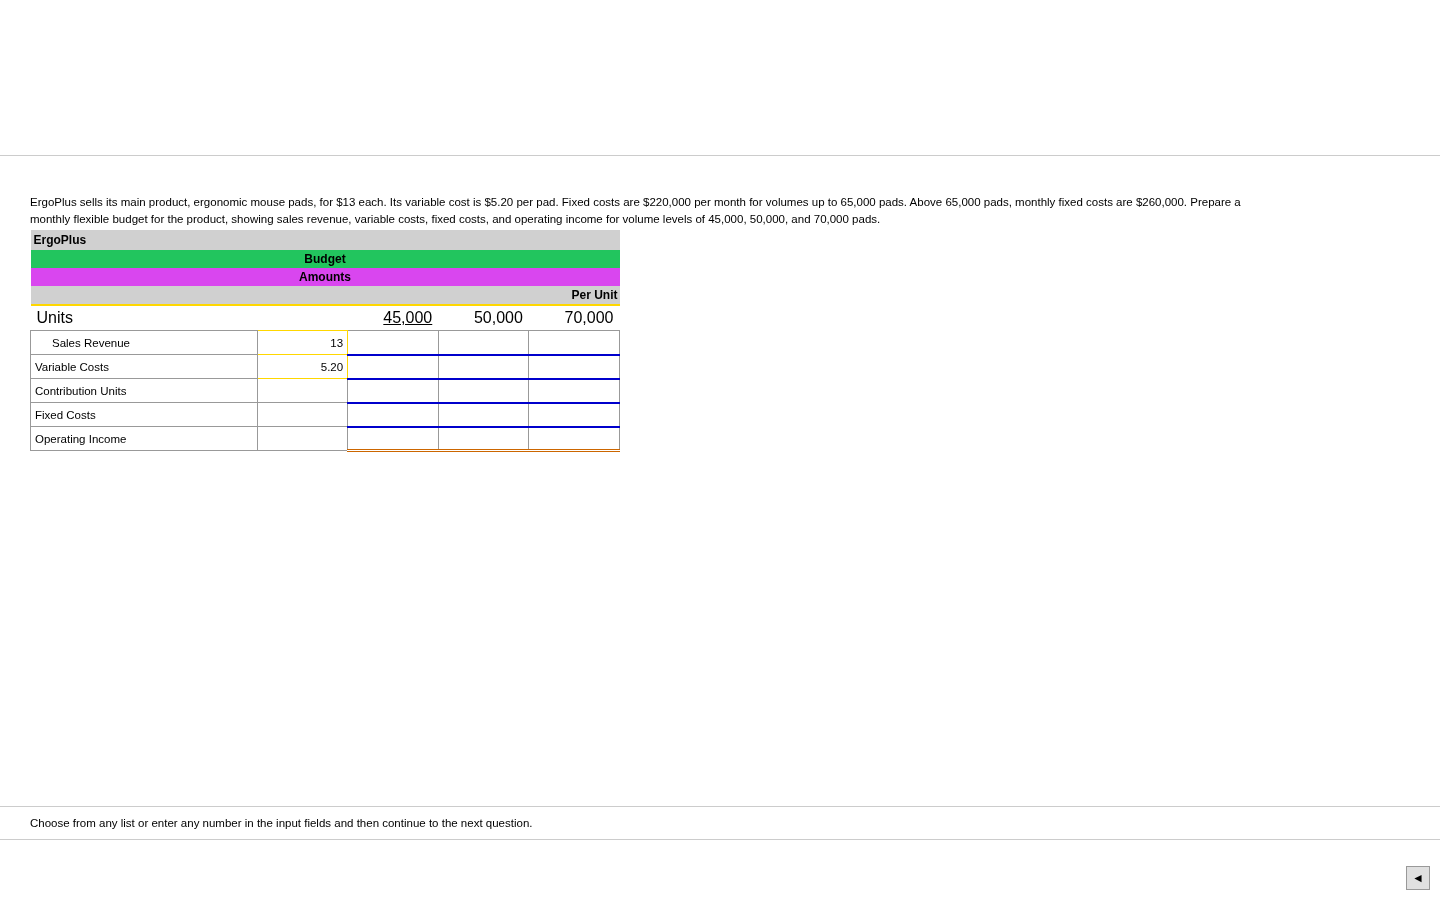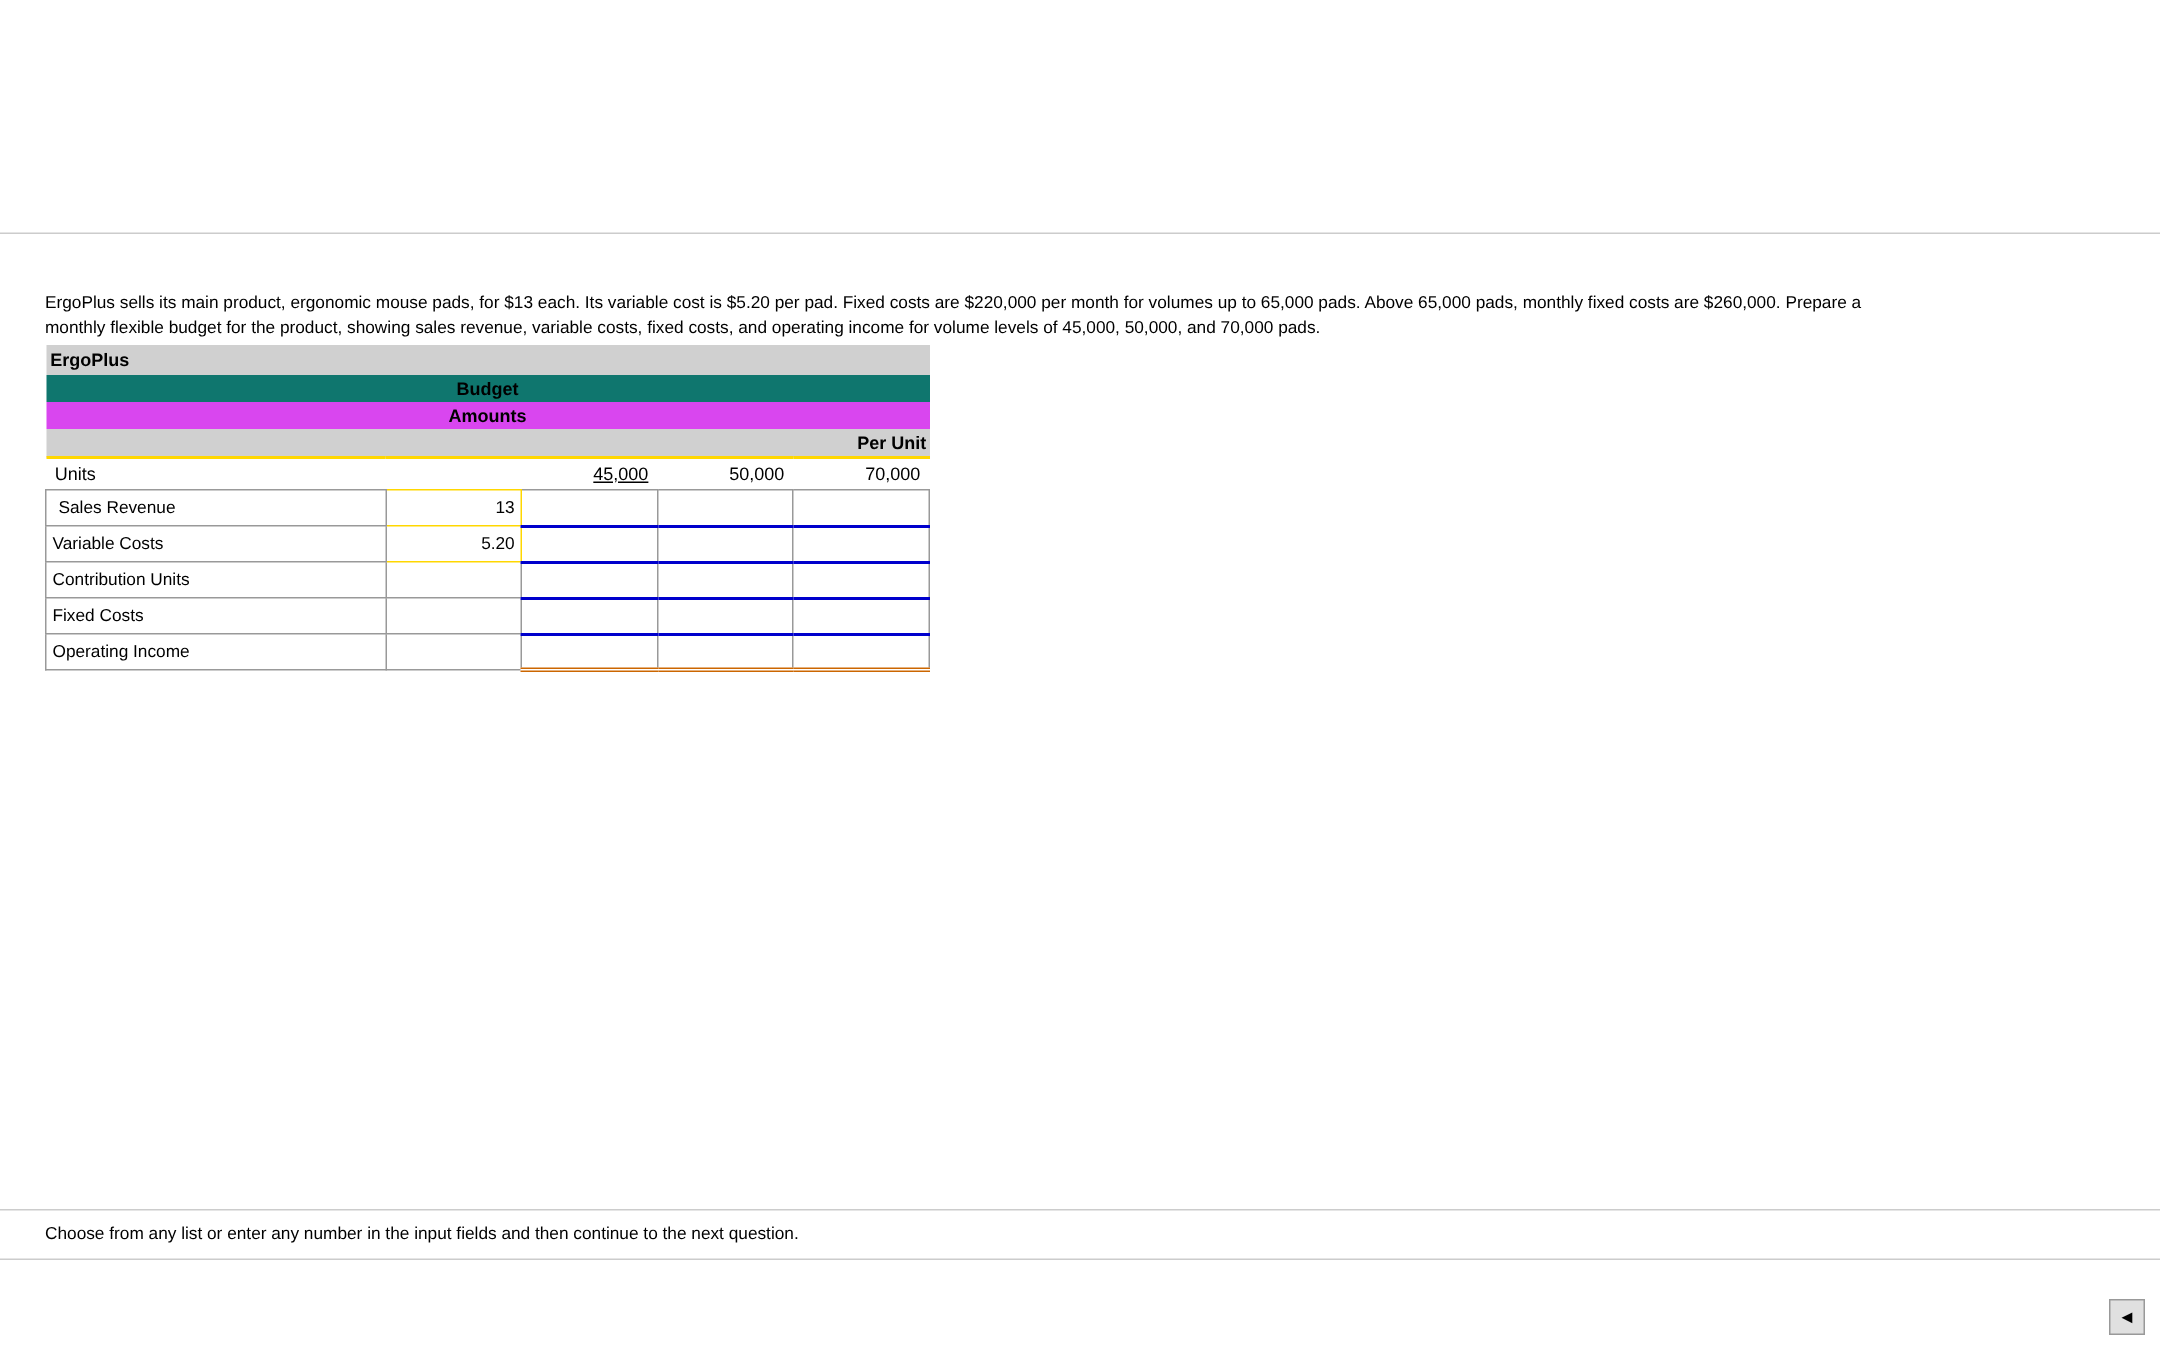--- a/index.html
+++ b/index.html
@@ -122,21 +122,21 @@
 
     .header-multirow td {
       background: #d0d0d0;
       text-align: center;
       padding: 3px;
     }
 
     .col-header-row td {
       text-align: right;
       padding: 2px 6px;
-      font-size: 12px;
+      font-size: 16px;
     }
 
     .col-header-row td:first-child,
     .col-header-row td:nth-child(2) {
       text-align: left;
     }
   </style>
 </head>
 <body>
 
@@ -150,21 +150,21 @@
 <div class="table-container">
   <table>
 
     <tbody>
         <tr class="header-multirow">
       <td colspan="5" style="background:#d0d0d0; text-align:left; font-weight:bold; padding:3px;">
         <span>ErgoPlus</span>
       </td>
     </tr>
     <tr class="header-multirow">
-      <td colspan="5" style="background:#0f766e; text-align:center; font-weight:bold; padding:2px;">
+      <td colspan="5" style="background:#22c55e; text-align:center; font-weight:bold; padding:2px;">
         <span>Budget</span>
       </td>
     </tr>
     <tr class="header-multirow">
       <td colspan="5" style="background:#d946ef; text-align:center; font-weight:bold; padding:2px;">
         <span>Amounts</span>
       </td>
     </tr>
     <tr class="header-multirow">
       <td colspan="5" style="background:#d0d0d0; text-align:right; font-weight:bold; padding:2px; border-bottom:2px solid #ffd700;">
@@ -182,21 +182,21 @@
       </td>
       <td style="width:80px; text-align:right; padding:3px 6px;">
         <span>50,000</span>
       </td>
       <td style="width:80px; text-align:right; padding:3px 6px;">
         <span>70,000</span>
       </td>
     </tr>
 
     <tr class="data-row">
-      <td class="label-cell" style="border:1px solid #999; padding:2px 8px;">
+      <td class="label-cell" style="border:1px solid #999; padding:2px 21px;">
         <span>Sales Revenue</span>
       </td>
       <td style="border:1px solid #ffd700; padding:0; width:80px;">
         <input type="text" class="table-input" value="13" style="text-align: right;">
       </td>
       <td style="border:1px solid #999; padding:0; border-bottom:2px solid #0000cc; width:80px;">
         <input type="text" class="table-input" value="" style="">
       </td>
       <td style="border:1px solid #999; padding:0; border-bottom:2px solid #0000cc; width:80px;">
         <input type="text" class="table-input" value="" style="">

